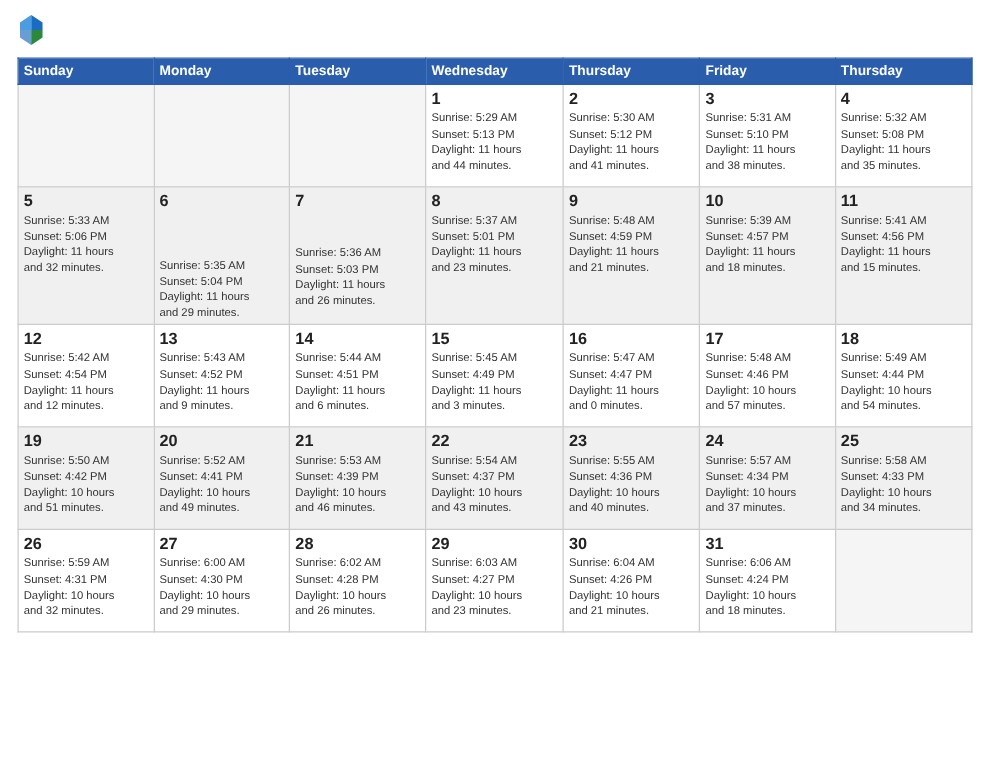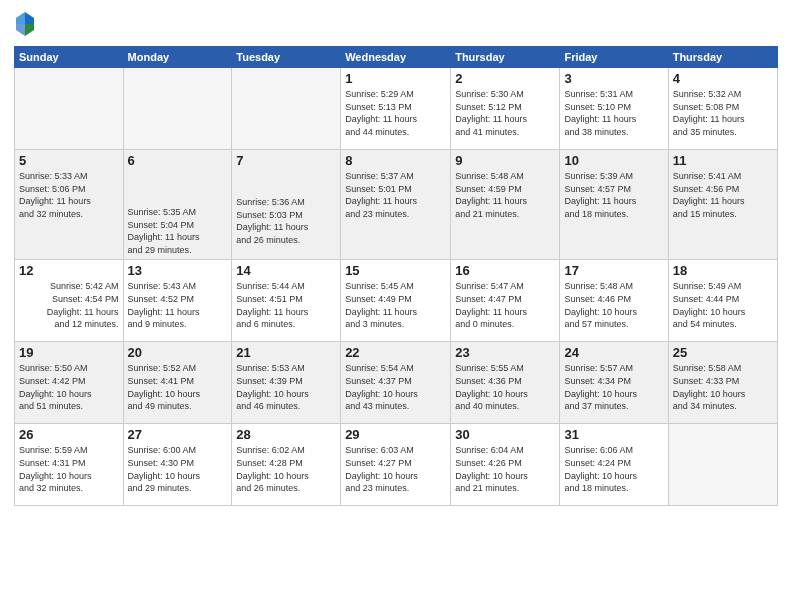--- a/index.html
+++ b/index.html
@@ -219,21 +219,21 @@
             <span class="day-num">11</span>
             <div class="day-info" style="white-space: pre-line;">Sunrise: 5:41 AM
 Sunset: 4:56 PM
 Daylight: 11 hours
 and 15 minutes.</div>
           </td>
         </tr>
         <tr>
           <td>
             <span class="day-num">12</span>
-            <div class="day-info" style="white-space: pre-line; text-align: right;">Sunrise: 5:42 AM
+            <div class="day-info" style="white-space: pre-line;">Sunrise: 5:42 AM
 Sunset: 4:54 PM
 Daylight: 11 hours
 and 12 minutes.</div>
           </td>
           <td>
             <span class="day-num">13</span>
             <div class="day-info" style="white-space: pre-line;">Sunrise: 5:43 AM
 Sunset: 4:52 PM
 Daylight: 11 hours
 and 9 minutes.</div>

